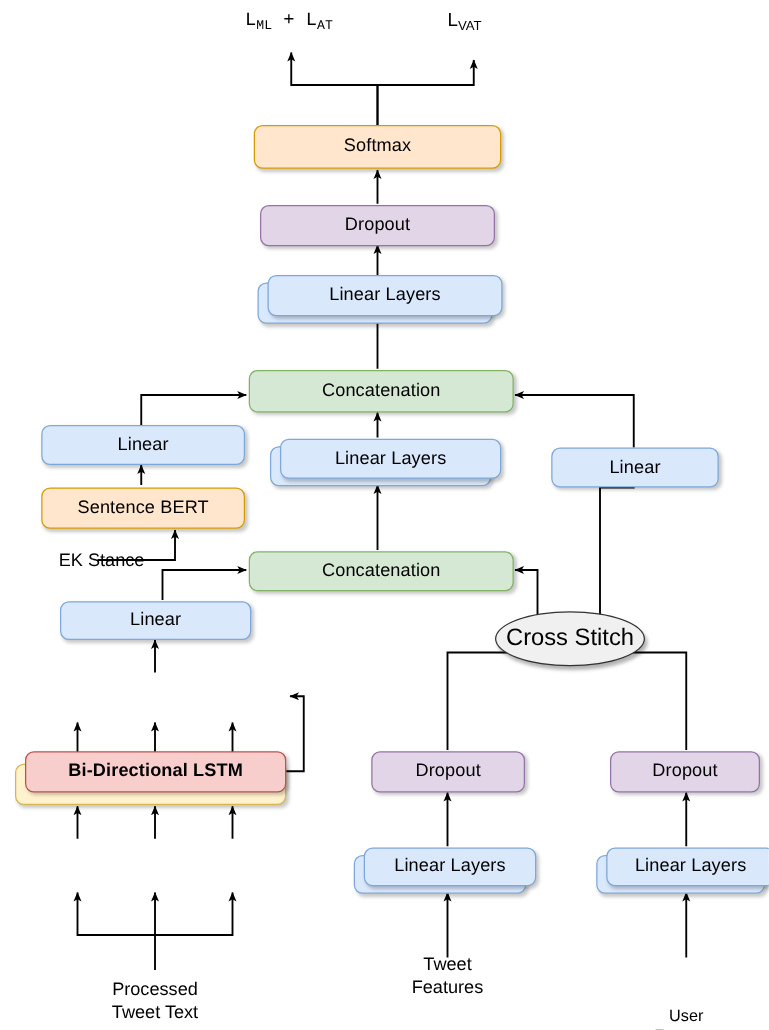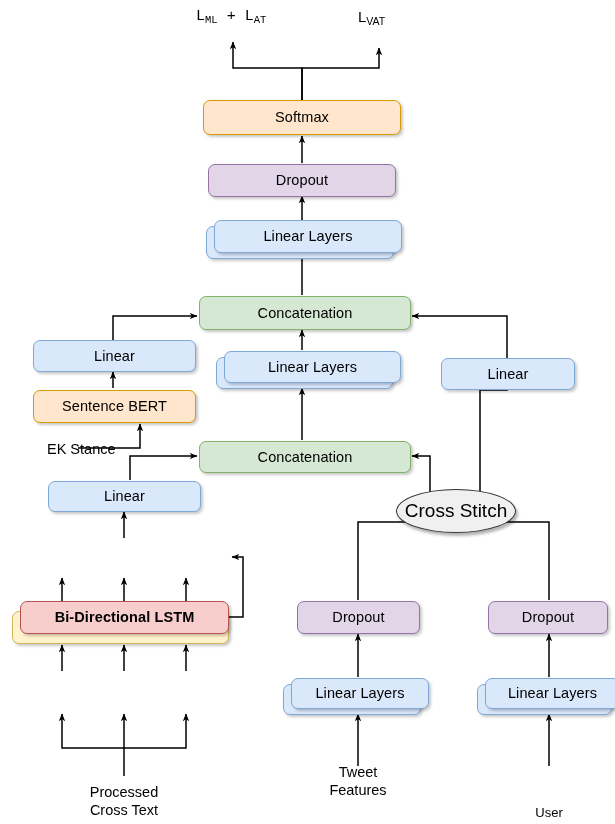--- a/index.html
+++ b/index.html
@@ -165,21 +165,21 @@
   <div class="node" style="left:485px;top:678px;width:135px;height:31px;background:#dae8fc;border:1.4px solid #7da8d9;">
     <span>Linear Layers</span>
   </div>
 
   <div class="plain left" style="left:4px;top:440px;width:80px;">
     <span>EK Stance</span>
   </div>
 
   <div class="plain" style="left:64px;top:783px;width:120px;">
     <span>Processed</span><br>
-    <span>Cross Text</span>
+    <span>Tweet Text</span>
   </div>
 
   <div class="plain" style="left:303px;top:763px;width:110px;">
     <span>Tweet</span><br>
     <span>Features</span>
   </div>
 
   <div class="plain" style="left:499px;top:765px;width:100px;font-size:13px;margin-top:40px;">
     <span>User</span><br>
     <span>Features</span>

